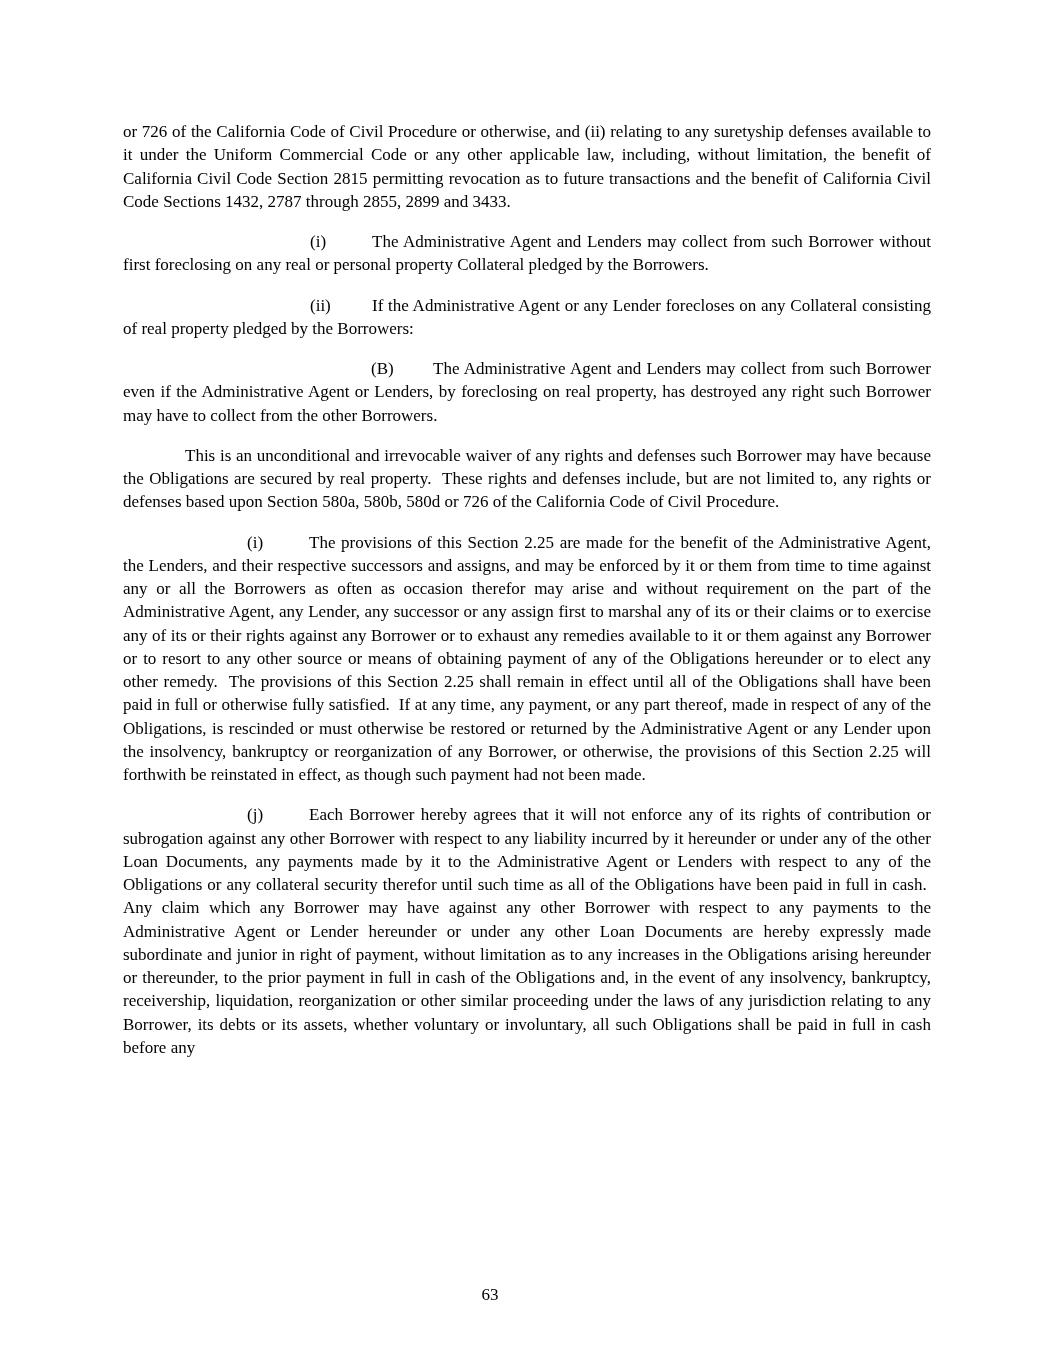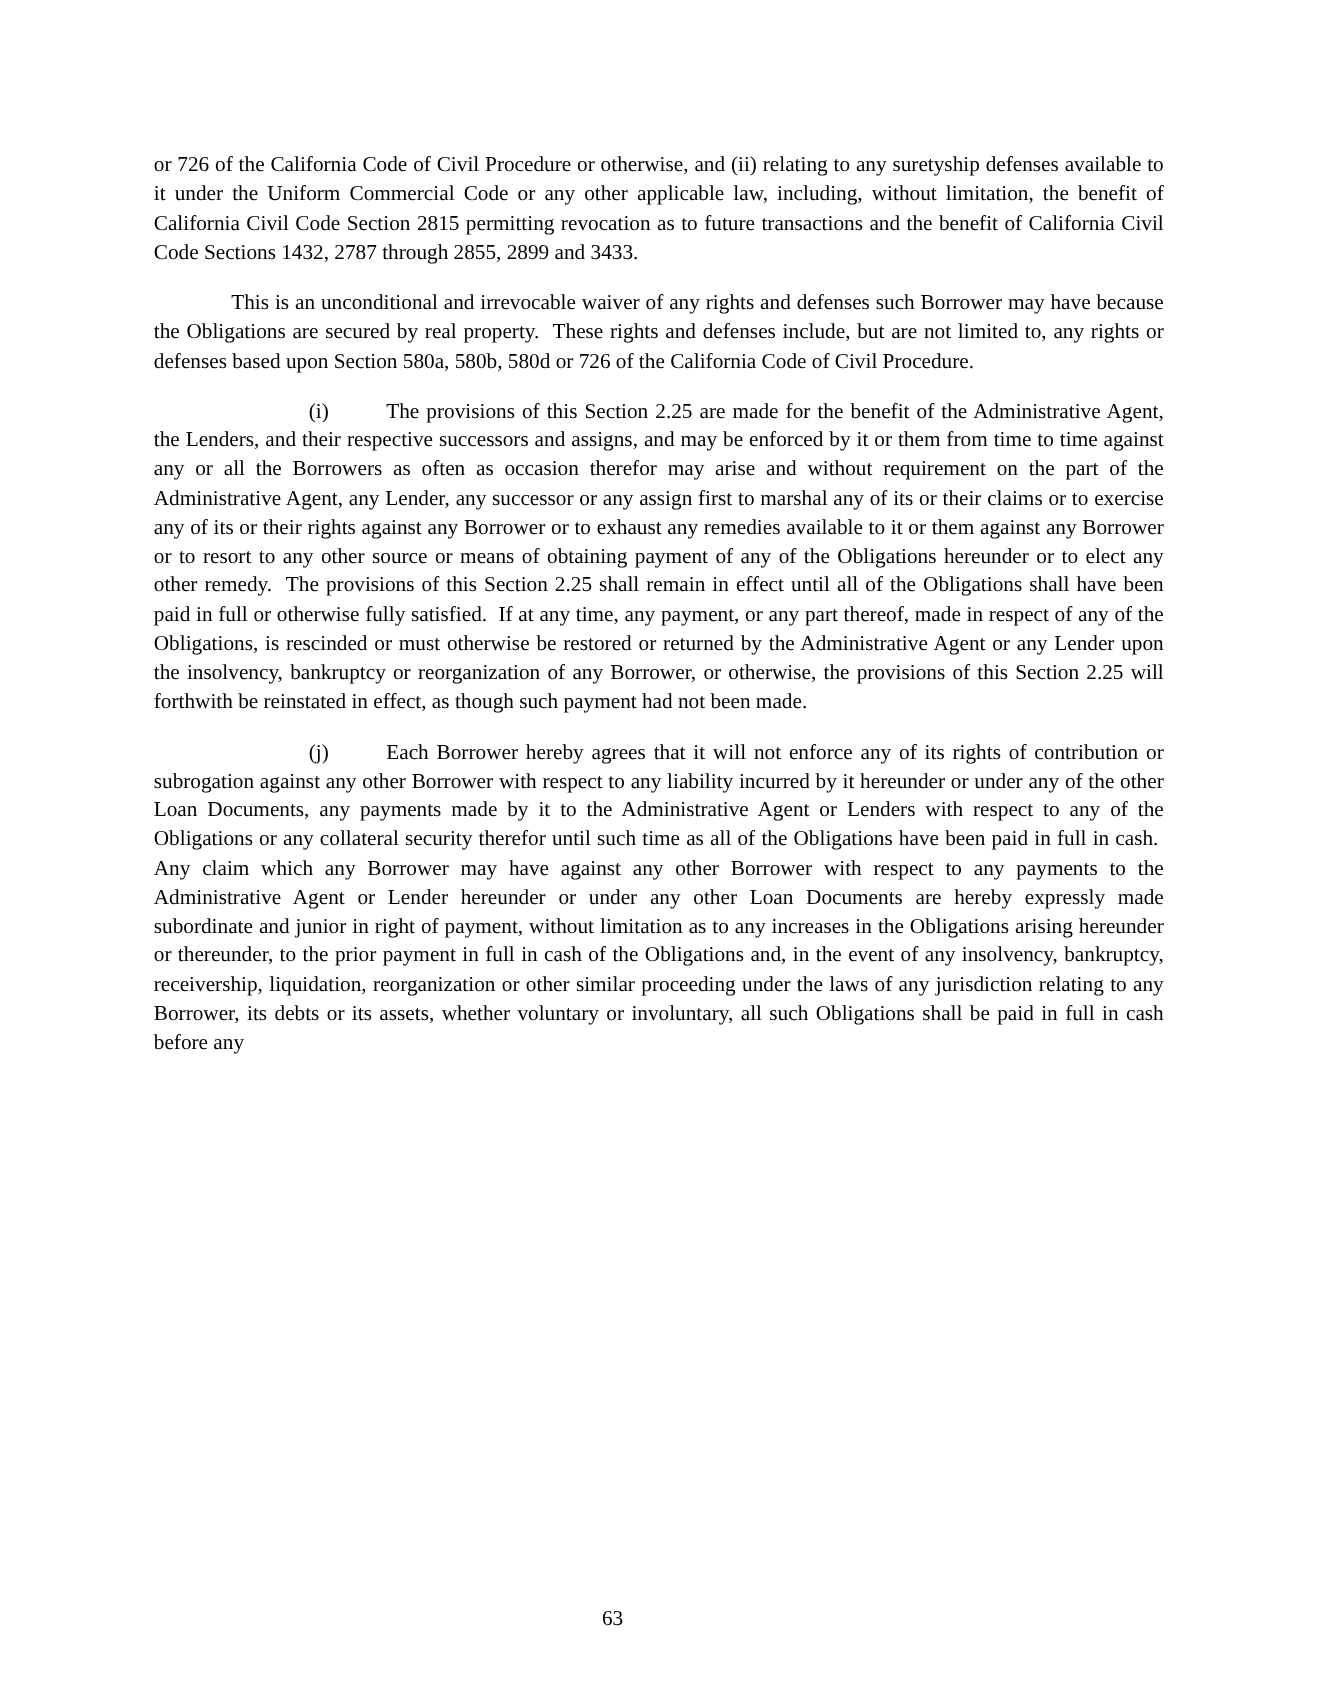--- a/index.html
+++ b/index.html
@@ -49,18 +49,21 @@
     text-align: center;
     font-size: 17px;
     line-height: 23px;
   }
 </style>
 </head>
 <body>
 
 <div id="doc">
     <p class="ind-none">or 726 of the California Code of Civil Procedure or otherwise, and (ii) relating to any suretyship defenses available to it under the Uniform Commercial Code or any other applicable law, including, without limitation, the benefit of California Civil Code Section 2815 permitting revocation as to future transactions and the benefit of California Civil Code Sections 1432, 2787 through 2855, 2899 and 3433.</p>
+    <p class="ind-onehalf"><span class="plabel">(i)</span>The Administrative Agent and Lenders may collect from such Borrower without first foreclosing on any real or personal property Collateral pledged by the Borrowers.</p>
+    <p class="ind-onehalf"><span class="plabel">(ii)</span>If the Administrative Agent or any Lender forecloses on any Collateral consisting of real property pledged by the Borrowers:</p>
+    <p class="ind-two"><span class="plabel">(B)</span>The Administrative Agent and Lenders may collect from such Borrower even if the Administrative Agent or Lenders, by foreclosing on real property, has destroyed any right such Borrower may have to collect from the other Borrowers.</p>
     <p class="ind-half">This is an unconditional and irrevocable waiver of any rights and defenses such Borrower may have because the Obligations are secured by real property.&nbsp; These rights and defenses include, but are not limited to, any rights or defenses based upon Section 580a, 580b, 580d or 726 of the California Code of Civil Procedure.</p>
     <p class="ind-one"><span class="plabel">(i)</span>The provisions of this <span class="u">Section 2.25</span> are made for the benefit of the Administrative Agent, the Lenders, and their respective successors and assigns, and may be enforced by it or them from time to time against any or all the Borrowers as often as occasion therefor may arise and without requirement on the part of the Administrative Agent, any Lender, any successor or any assign first to marshal any of its or their claims or to exercise any of its or their rights against any Borrower or to exhaust any remedies available to it or them against any Borrower or to resort to any other source or means of obtaining payment of any of the Obligations hereunder or to elect any other remedy.&nbsp; The provisions of this <span class="u">Section 2.25</span> shall remain in effect until all of the Obligations shall have been paid in full or otherwise fully satisfied.&nbsp; If at any time, any payment, or any part thereof, made in respect of any of the Obligations, is rescinded or must otherwise be restored or returned by the Administrative Agent or any Lender upon the insolvency, bankruptcy or reorganization of any Borrower, or otherwise, the provisions of this <span class="u">Section 2.25</span> will forthwith be reinstated in effect, as though such payment had not been made.</p>
     <p class="ind-one"><span class="plabel">(j)</span>Each Borrower hereby agrees that it will not enforce any of its rights of contribution or subrogation against any other Borrower with respect to any liability incurred by it hereunder or under any of the other Loan Documents, any payments made by it to the Administrative Agent or Lenders with respect to any of the Obligations or any collateral security therefor until such time as all of the Obligations have been paid in full in cash.&nbsp; Any claim which any Borrower may have against any other Borrower with respect to any payments to the Administrative Agent or Lender hereunder or under any other Loan Documents are hereby expressly made subordinate and junior in right of payment, without limitation as to any increases in the Obligations arising hereunder or thereunder, to the prior payment in full in cash of the Obligations and, in the event of any insolvency, bankruptcy, receivership, liquidation, reorganization or other similar proceeding under the laws of any jurisdiction relating to any Borrower, its debts or its assets, whether voluntary or involuntary, all such Obligations shall be paid in full in cash before any</p>
   </div>
 
 <div class="page-number">63</div>
 
 </body></html>

